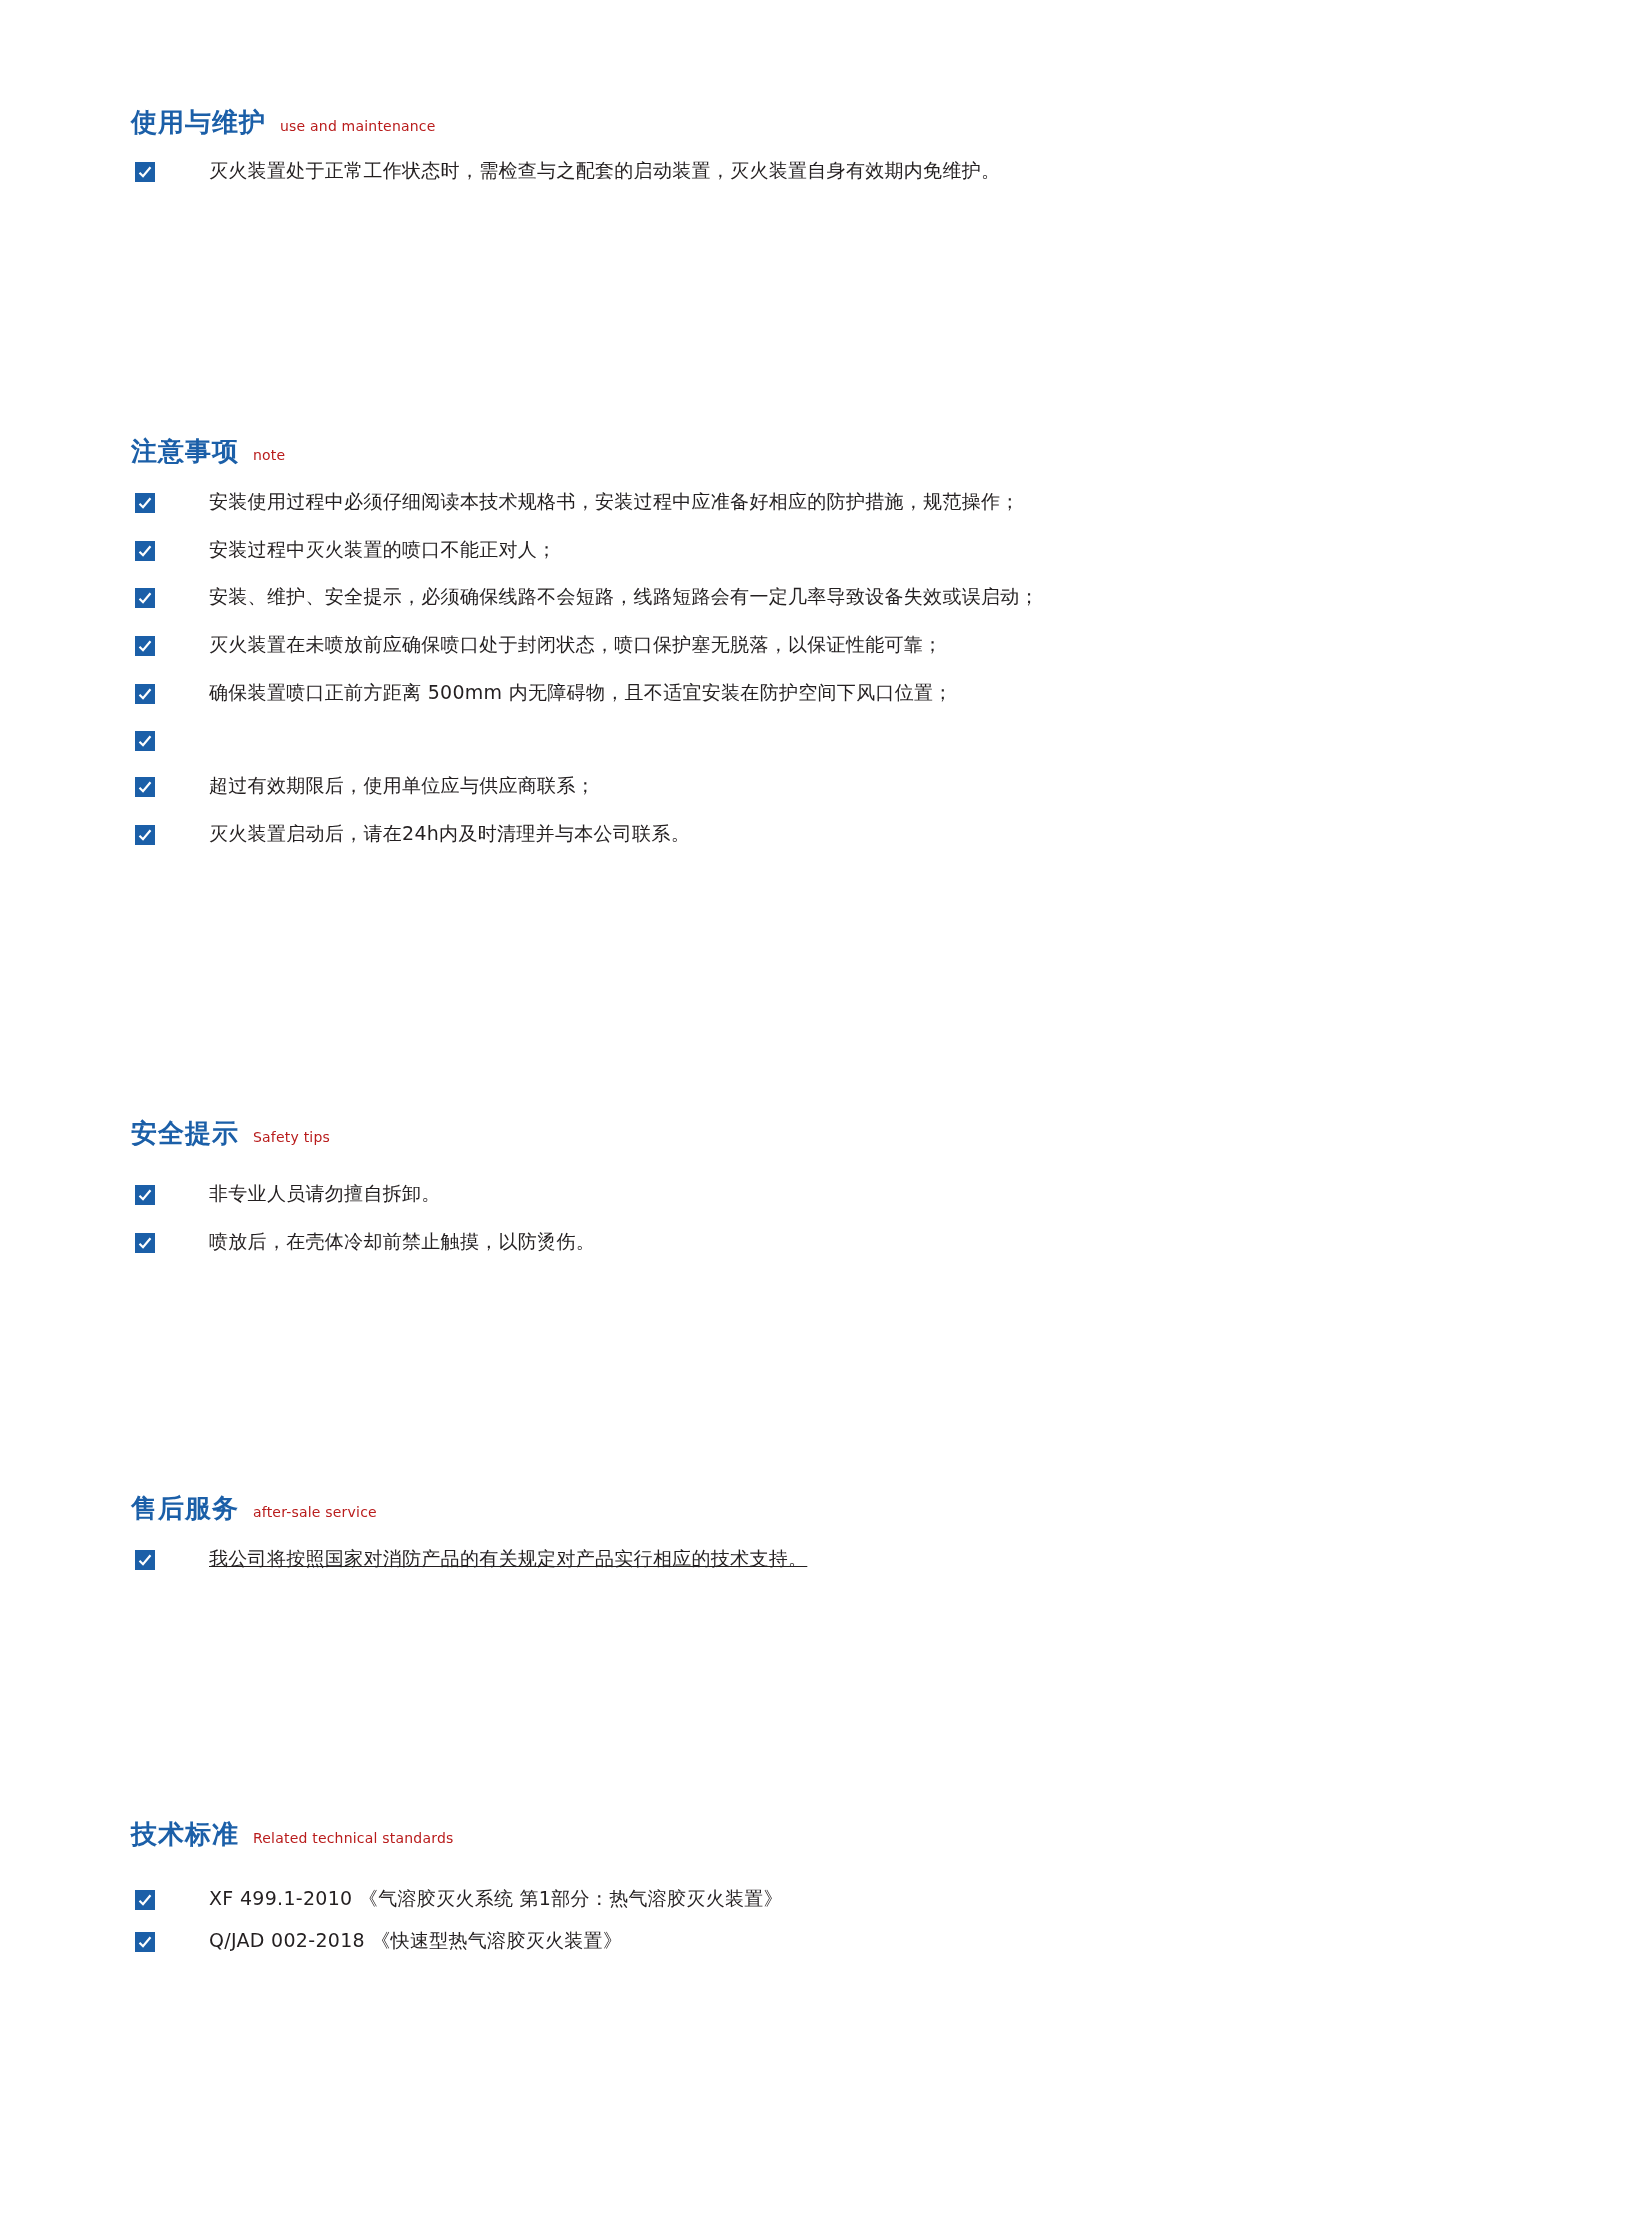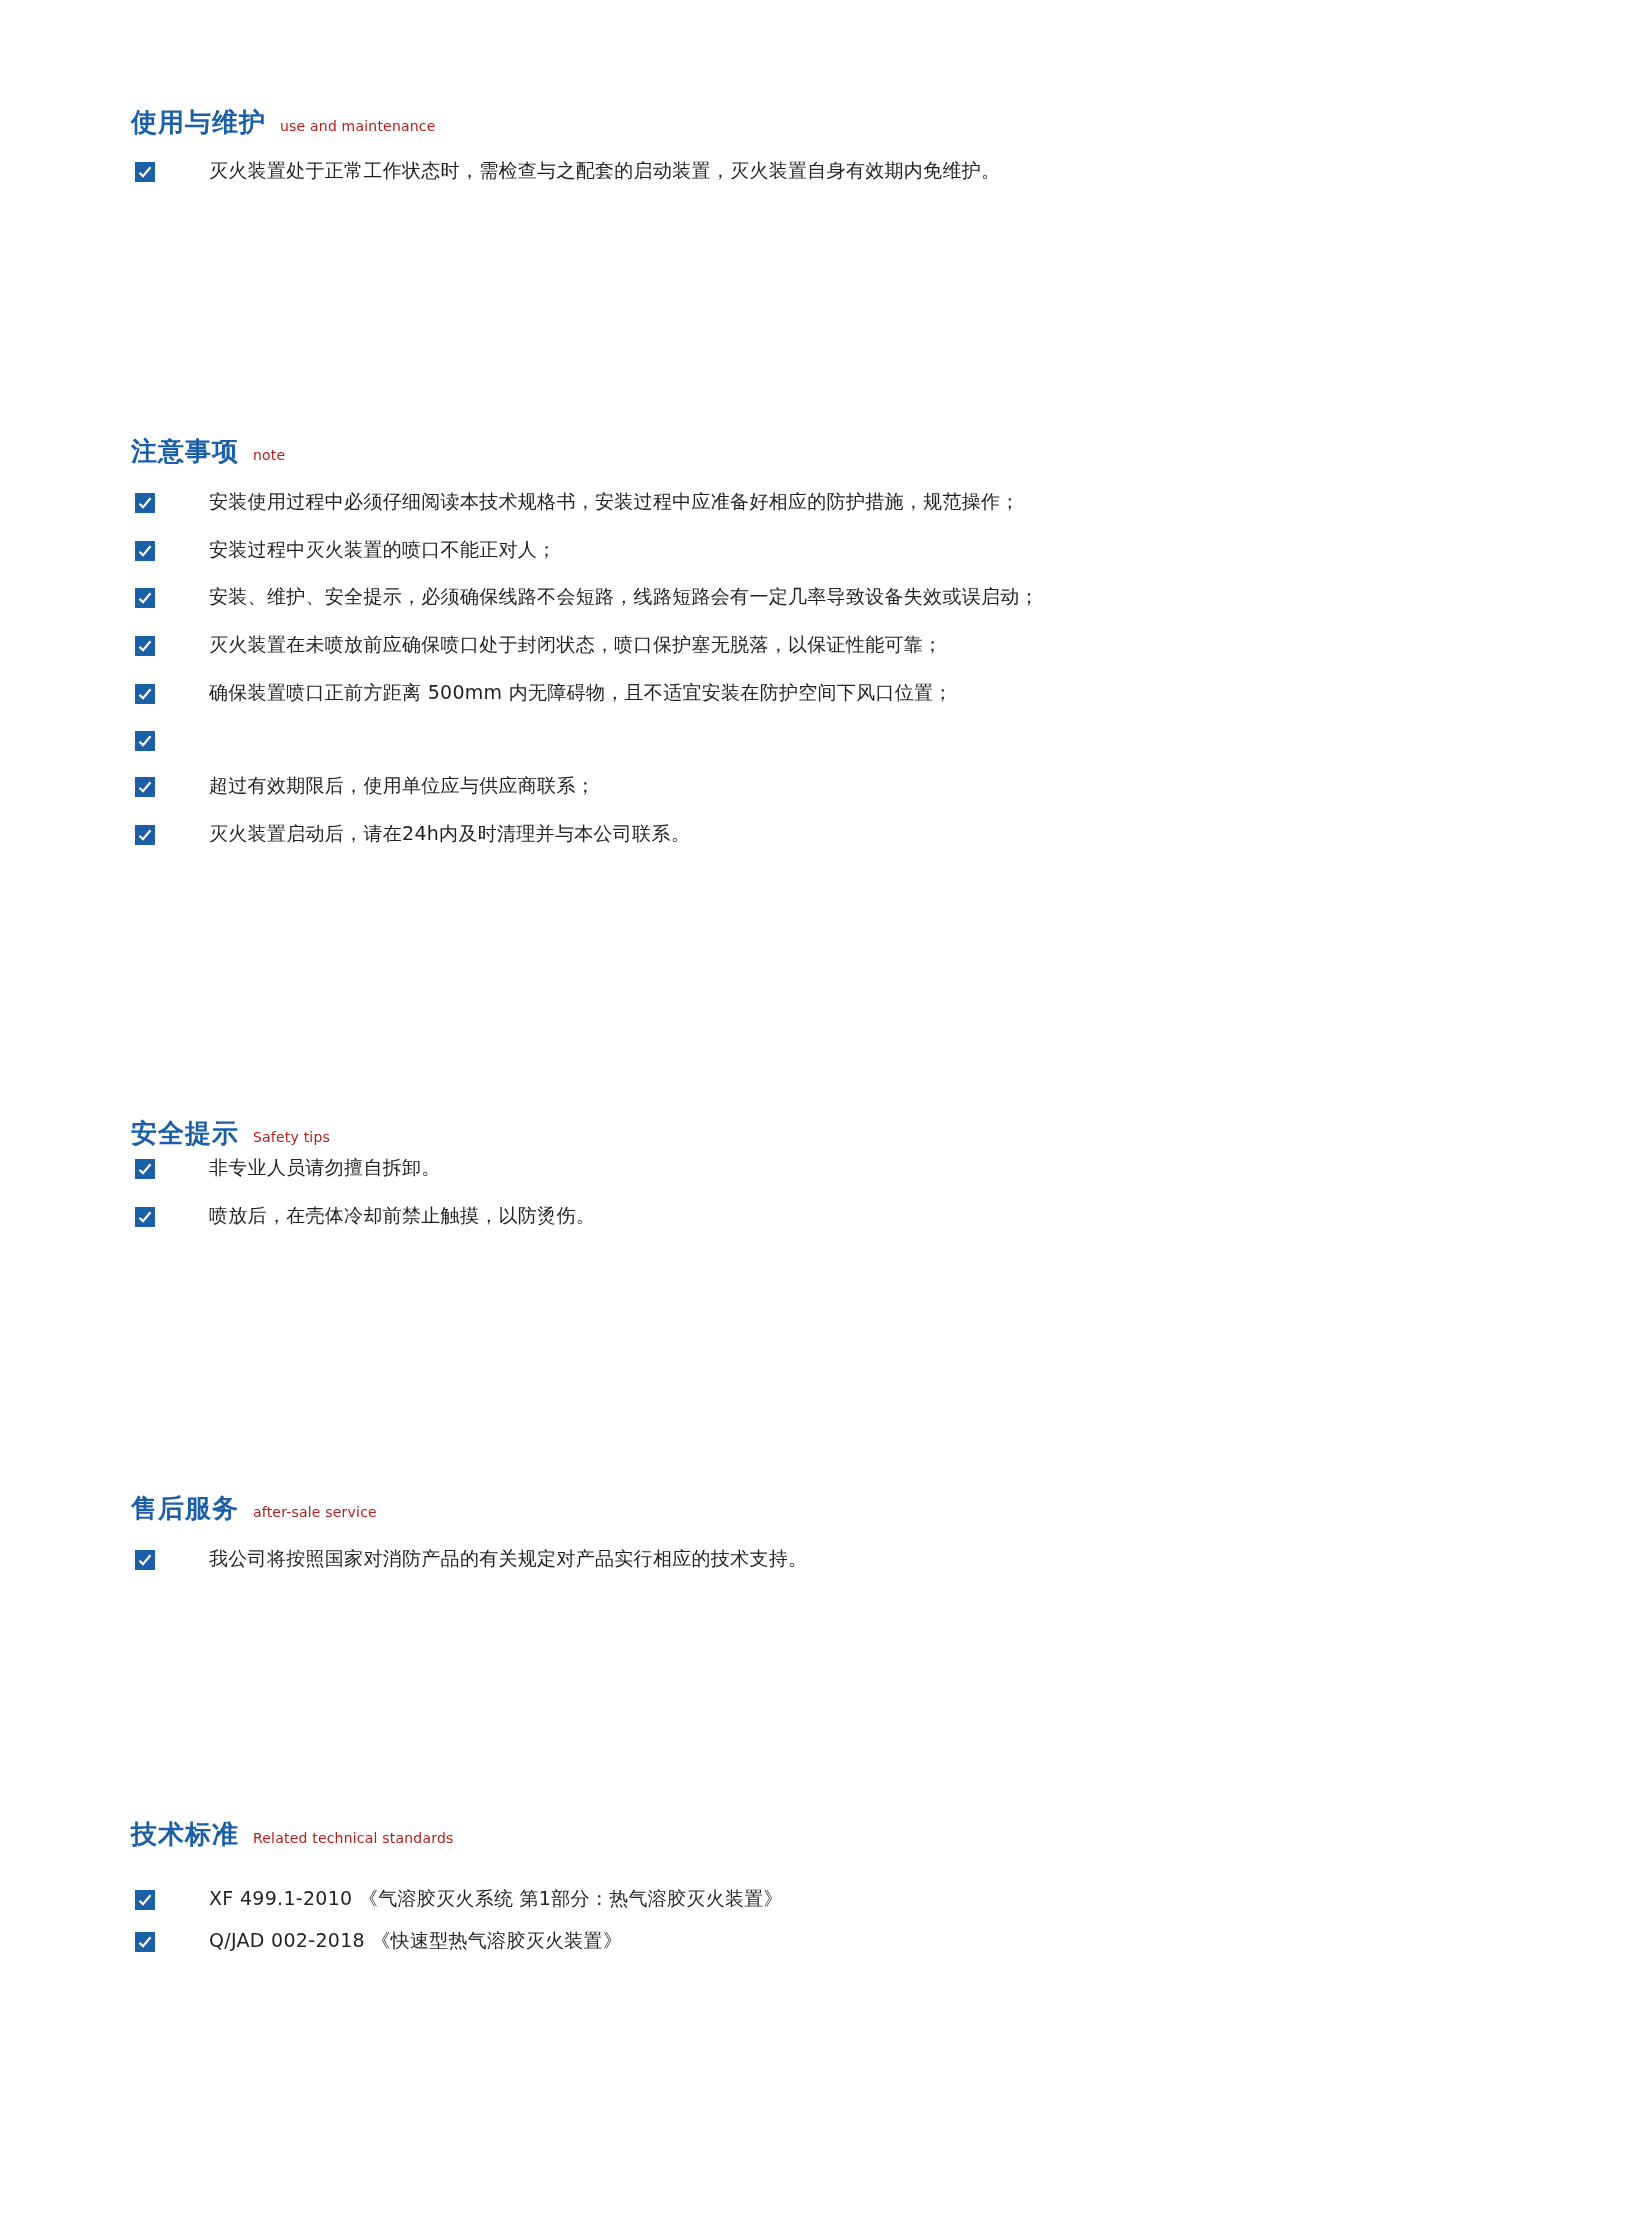--- a/index.html
+++ b/index.html
@@ -81,23 +81,23 @@
     color: #231f20;
     letter-spacing: 0.3px;
   }
 
   
   #sec-0 { top: 107px; }
   #sec-0 .bullets { margin-top: 20px; }
   #sec-1 { top: 436px; }
   #sec-1 .bullets { margin-top: 22px; }
   #sec-2 { top: 1118px; }
-  #sec-2 .bullets { margin-top: 6px; }
+  #sec-2 .bullets { margin-top: 32px; }
   #sec-3 { top: 1493px; }
-  #sec-3 .bullets { margin-top: 22px; }
+  #sec-3 .bullets { margin-top: 22px; text-decoration: underline; }
   #sec-4 { top: 1819px; }
   #sec-4 .bullets { margin-top: 36px; }
   #sec-4 .bullet { margin-bottom: 16px; }
 </style>
 </head>
 <body>
 
 <div class="page">
 
   <div class="section" id="sec-0">

